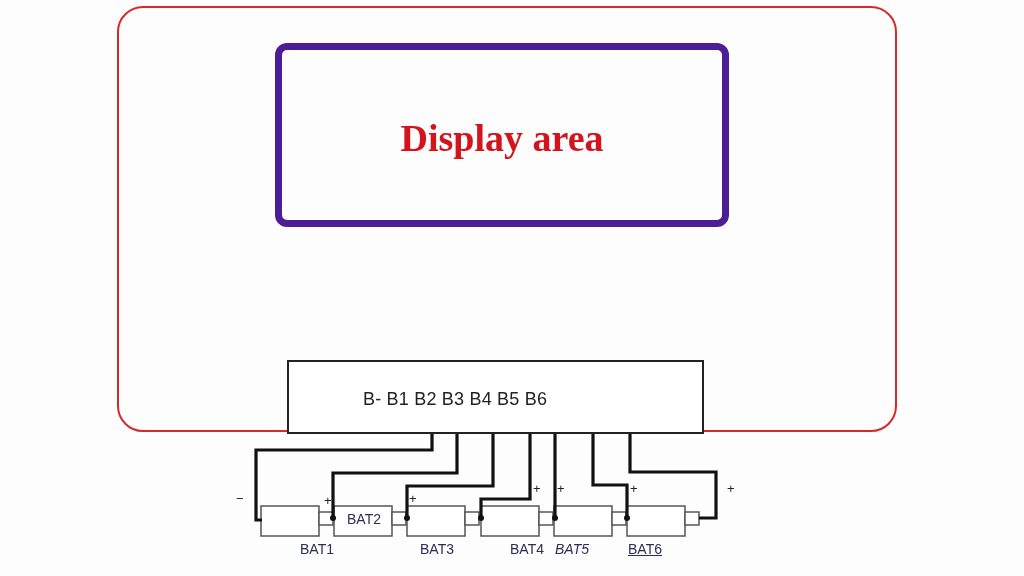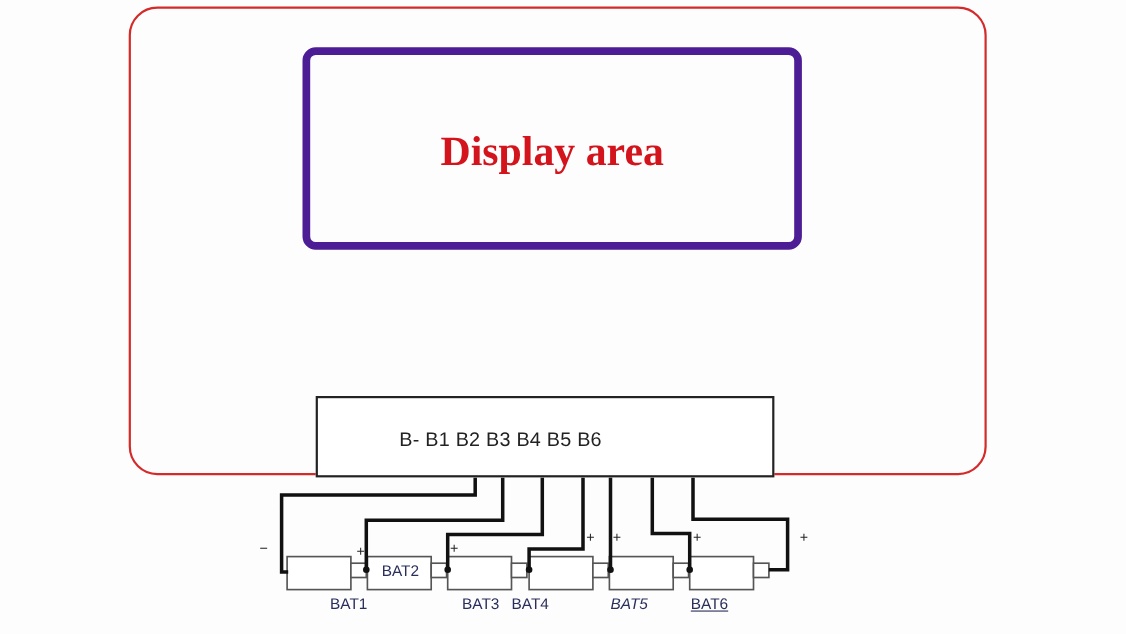--- a/index.html
+++ b/index.html
@@ -97,15 +97,15 @@
 <span class="sign" style="left:324px; top:494px;">+</span>
 <span class="sign" style="left:409px; top:492px;">+</span>
 <span class="sign" style="left:533px; top:482px;">+</span>
 <span class="sign" style="left:557px; top:482px;">+</span>
 <span class="sign" style="left:630px; top:482px;">+</span>
 <span class="sign" style="left:727px; top:482px;">+</span>
 
 <span class="bat-label" style="left:276px; top:541px;margin-left:24px;">BAT1</span>
 <span class="bat-label" style="left:347px; top:511px;">BAT2</span>
 <span class="bat-label" style="left:420px; top:541px;">BAT3</span>
-<span class="bat-label" style="left:465px; top:541px;">BAT4</span>
+<span class="bat-label" style="left:510px; top:541px;">BAT4</span>
 <span class="bat-label" style="left:555px; top:541px;font-style:italic;">BAT5</span>
 <span class="bat-label" style="left:628px; top:541px;text-decoration:underline;">BAT6</span>
 
 </body></html>

